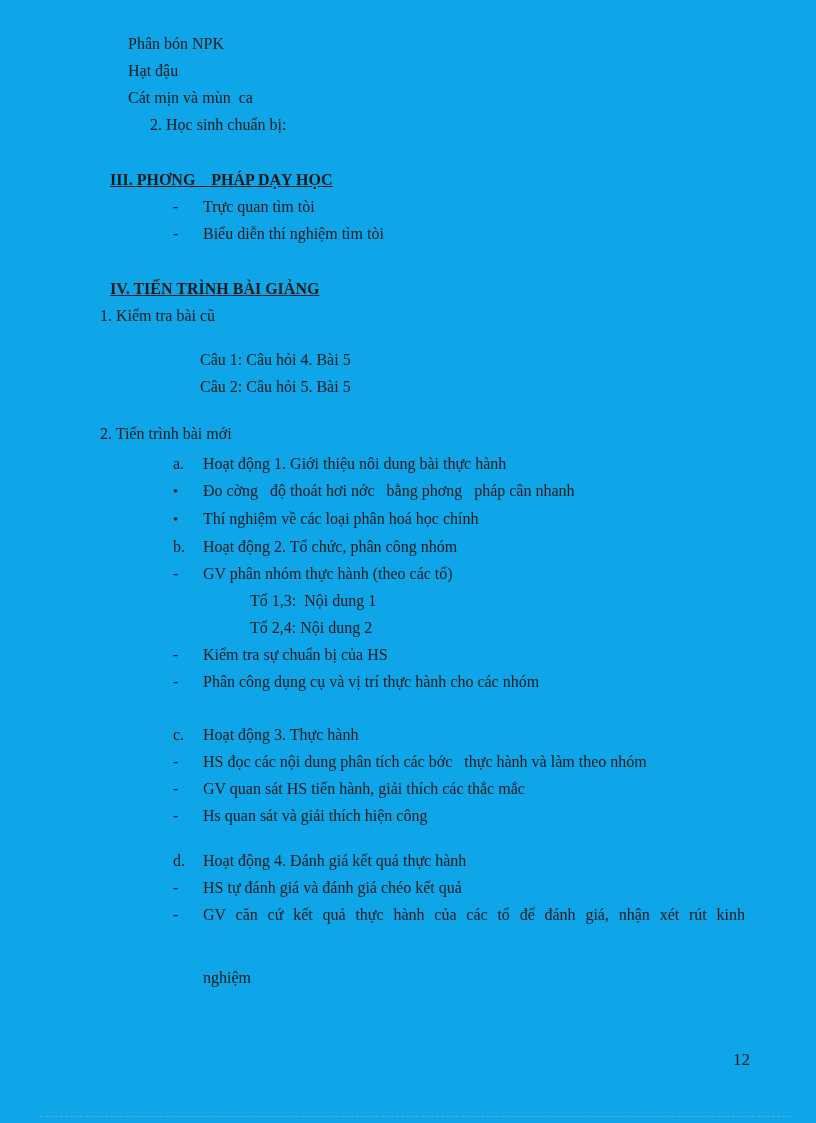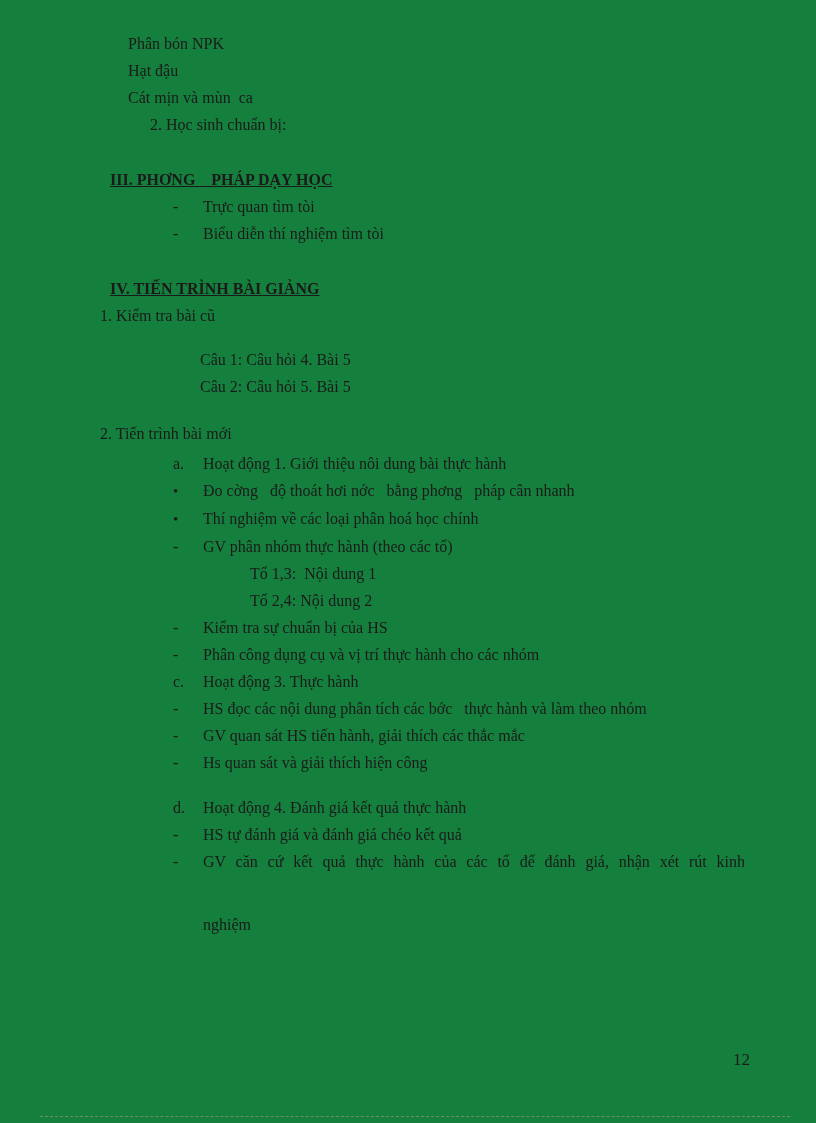--- a/index.html
+++ b/index.html
@@ -4,21 +4,21 @@
 <style>
   html, body {
     margin: 0;
     padding: 0;
     background: #ffffff;
   }
   .page {
     position: relative;
     width: 816px;
     height: 1123px;
-    background: #15803d;
+    background: #0ea5e9;
     font-family: "Liberation Serif", "DejaVu Serif", serif;
     font-size: 16px;
     line-height: 27px;
     color: #1a1a1a;
     padding: 30px 71px 0 100px;
     box-sizing: border-box;
     overflow: hidden;
   }
   .ln { white-space: pre-wrap; }
   .h  { font-weight: bold; margin-left: 10px; text-decoration: underline; }
@@ -37,21 +37,21 @@
     white-space: normal;
     text-align: justify;
     text-align-last: justify;
   }
   .just .mk { position: absolute; left: -30px; width: 30px; }
   .cont { margin-left: 103px; margin-top: 36px; }
   .g28 { margin-top: 28px; }
   .g17 { margin-top: 17px; }
   .g20 { margin-top: 20px; }
   .g3  { margin-top: 3px; }
-  .g26 { }
+  .g26 { margin-top: 26px; }
   .g25 { margin-top: 18px; }
   .pagenum {
     position: absolute;
     left: 733px;
     top: 1046px;
     font-size: 17px;
     line-height: 27px;
   }
   .botline {
     position: absolute;
@@ -81,20 +81,21 @@
   <div class="ln p0">1. Kiểm tra bài cũ</div>
 
   <div class="ln cau g17">Câu 1: Câu hỏi 4. Bài 5</div>
   <div class="ln cau">Câu 2: Câu hỏi 5. Bài 5</div>
 
   <div class="ln p0 g20">2. Tiến trình bài mới</div>
 
   <div class="ln li g3"><span class="mk">a.</span><span>Hoạt động 1. Giới thiệu nôi dung bài thực hành</span></div>
   <div class="ln li"><span class="mk mk-bullet">•</span><span>Đo cờng   độ thoát hơi nớc   bằng phơng   pháp cân nhanh</span></div>
   <div class="ln li"><span class="mk mk-bullet">•</span><span>Thí nghiệm về các loại phân hoá học chính</span></div>
+  <div class="ln li"><span class="mk">b.</span><span>Hoạt động 2. Tổ chức, phân công nhóm</span></div>
   <div class="ln li"><span class="mk">-</span><span>GV phân nhóm thực hành (theo các tổ)</span></div>
 
   <div class="ln to">Tổ 1,3:  Nội dung 1</div>
   <div class="ln to">Tổ 2,4: Nội dung 2</div>
 
   <div class="ln li"><span class="mk">-</span><span>Kiểm tra sự chuẩn bị của HS</span></div>
   <div class="ln li"><span class="mk">-</span><span>Phân công dụng cụ và vị trí thực hành cho các nhóm</span></div>
 
   <div class="ln li g26"><span class="mk">c.</span><span>Hoạt động 3. Thực hành</span></div>
   <div class="ln li"><span class="mk">-</span><span>HS đọc các nội dung phân tích các bớc   thực hành và làm theo nhóm</span></div>

